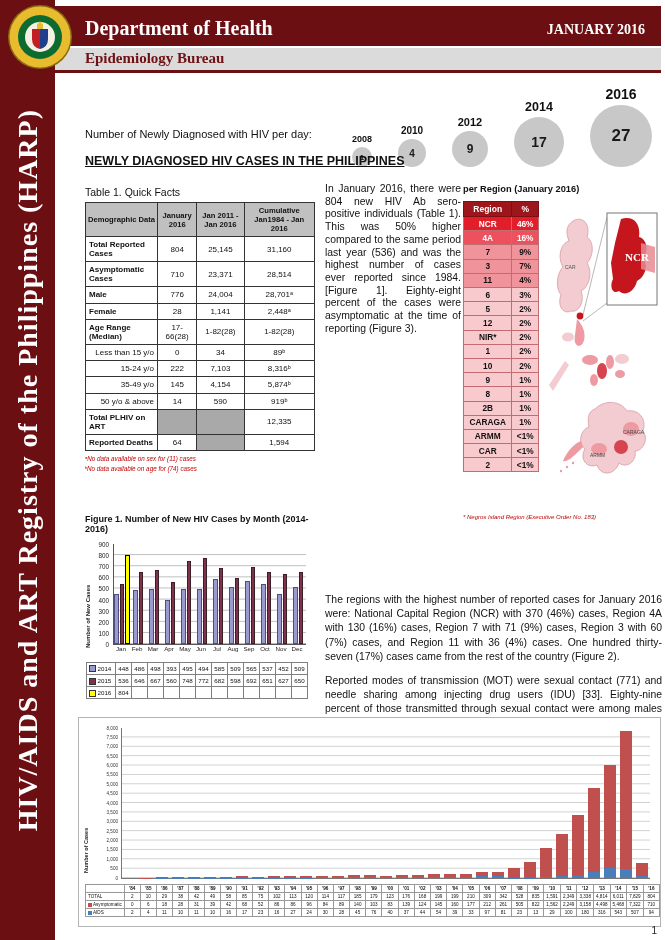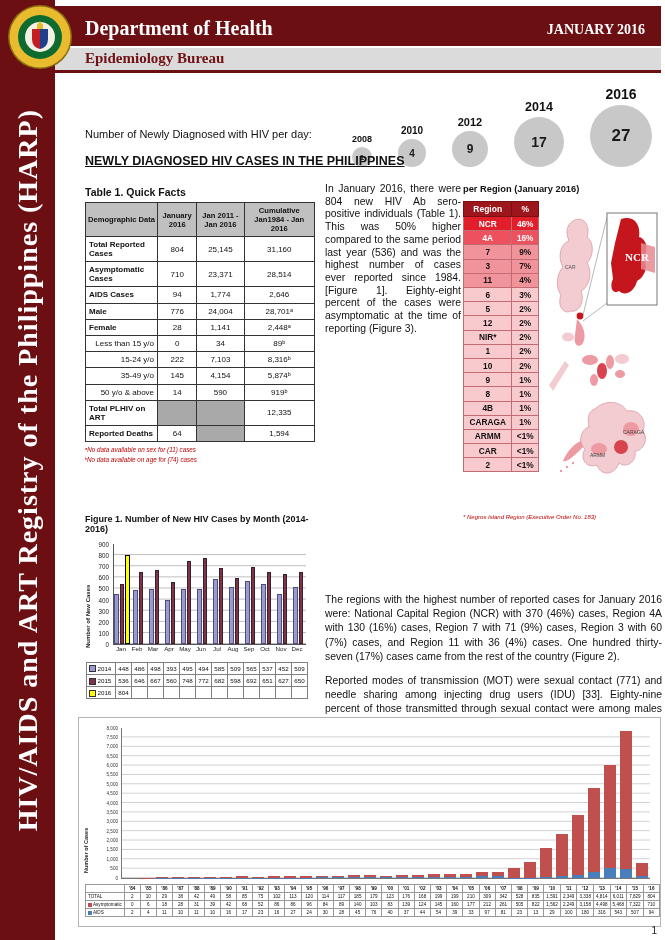--- a/index.html
+++ b/index.html
@@ -27,21 +27,21 @@
   .perday-circles{position:absolute;left:352px;top:86px;width:300px;display:flex;
                   justify-content:space-between;align-items:flex-end;}
   .pd-group{display:flex;flex-direction:column;align-items:center;gap:3px;}
   .pd-year{font-weight:bold;color:#111;}
   .pd-circle{background:#c8c8c8;border-radius:50%;display:flex;align-items:center;
              justify-content:center;font-weight:bold;color:#1a1a1a;}
   .section-title{position:absolute;left:85px;top:154px;font-size:12.5px;font-weight:bold;
                  text-decoration:underline;}
   
   .table1-block{position:absolute;left:85px;top:186px;width:230px;}
-  .block-title{font-size:10.5px;font-weight:bold;margin-bottom:4px;}
+  .block-title{font-size:10.5px;font-weight:normal;margin-bottom:4px;}
   table.t1{border-collapse:collapse;width:100%;border:1.5px solid #222;}
   .t1 th{background:#c0c0c0;font-size:7.6px;padding:3px 1px;border:1px solid #333;text-align:center;}
   .t1 td{font-size:8px;padding:3.1px 3px;border:1px solid #333;text-align:center;}
   .t1 td.lbl{text-align:left;font-weight:bold;}
   .t1 td.sub{text-align:right;font-weight:normal;}
   .t1 td.blocked{background:#a9a9a9;}
   .footnotes{margin-top:3px;color:#c00000;font-style:italic;font-size:6.3px;line-height:1.6;}
   
   .fig1-block{position:absolute;left:85px;top:514px;width:238px;}
   .fig1-title{font-size:9px;font-weight:bold;margin-bottom:6px;}
@@ -180,36 +180,36 @@
             <td>25,145</td>
             <td>31,160</td>
           </tr>
           <tr>
             <td class="lbl">Asymptomatic Cases</td>
             <td>710</td>
             <td>23,371</td>
             <td>28,514</td>
           </tr>
           <tr>
-            <td class="lbl">AIDS Cases</td>
-            <td>94</td>
-            <td>1,774</td>
-            <td>2,646</td>
-          </tr>
-          <tr>
             <td class="lbl">Male</td>
             <td>776</td>
             <td>24,004</td>
             <td>28,701ᵃ</td>
           </tr>
           <tr>
             <td class="lbl">Female</td>
             <td>28</td>
             <td>1,141</td>
             <td>2,448ᵃ</td>
+          </tr>
+          <tr>
+            <td class="lbl">Age Range (Median)</td>
+            <td>17-66(28)</td>
+            <td>1-82(28)</td>
+            <td>1-82(28)</td>
           </tr>
           <tr>
             <td class="sub">Less than 15 y/o</td>
             <td>0</td>
             <td>34</td>
             <td>89ᵇ</td>
           </tr>
           <tr>
             <td class="sub">15-24 y/o</td>
             <td>222</td>
@@ -444,21 +444,21 @@
             </tr>
             <tr class="tlow">
               <td>9</td>
               <td>1%</td>
             </tr>
             <tr class="tlow">
               <td>8</td>
               <td>1%</td>
             </tr>
             <tr class="tlow">
-              <td>4B</td>
+              <td>2B</td>
               <td>1%</td>
             </tr>
             <tr class="tlow">
               <td>CARAGA</td>
               <td>1%</td>
             </tr>
             <tr class="tlow">
               <td>ARMM</td>
               <td>&lt;1%</td>
             </tr>

